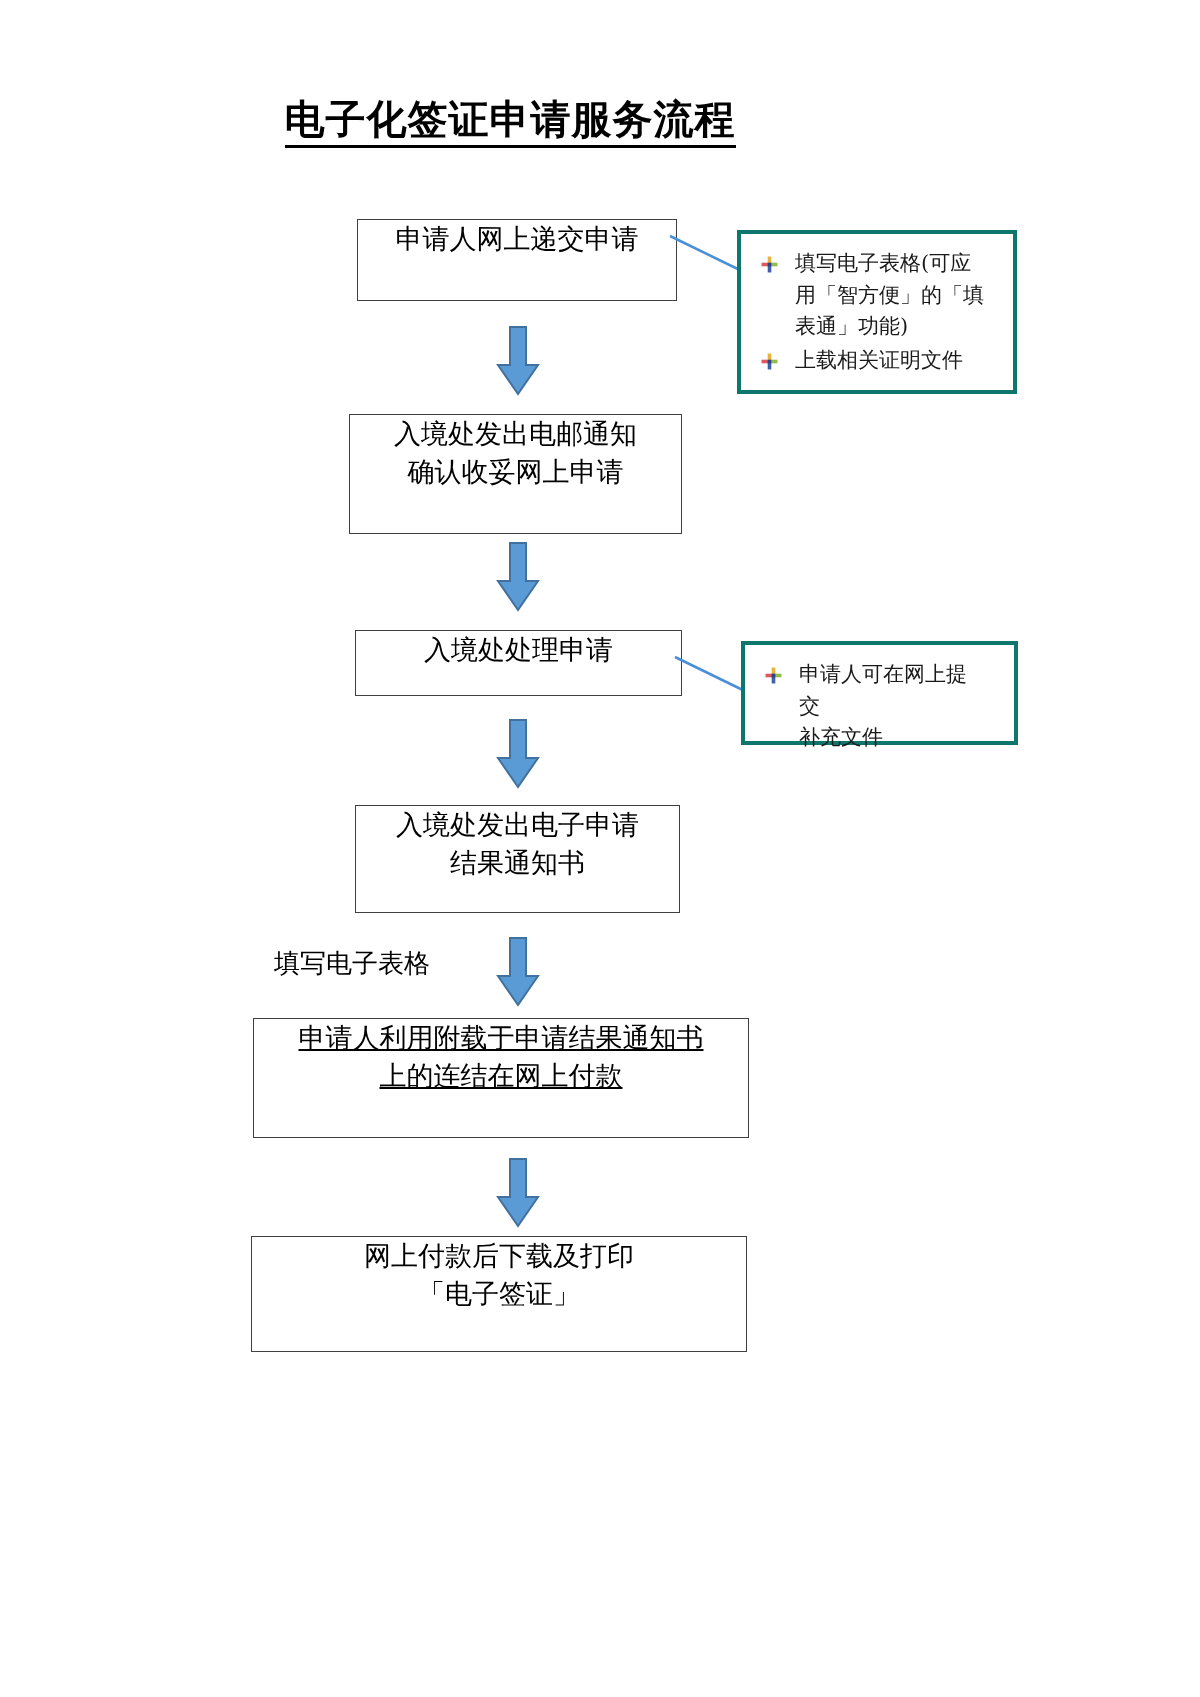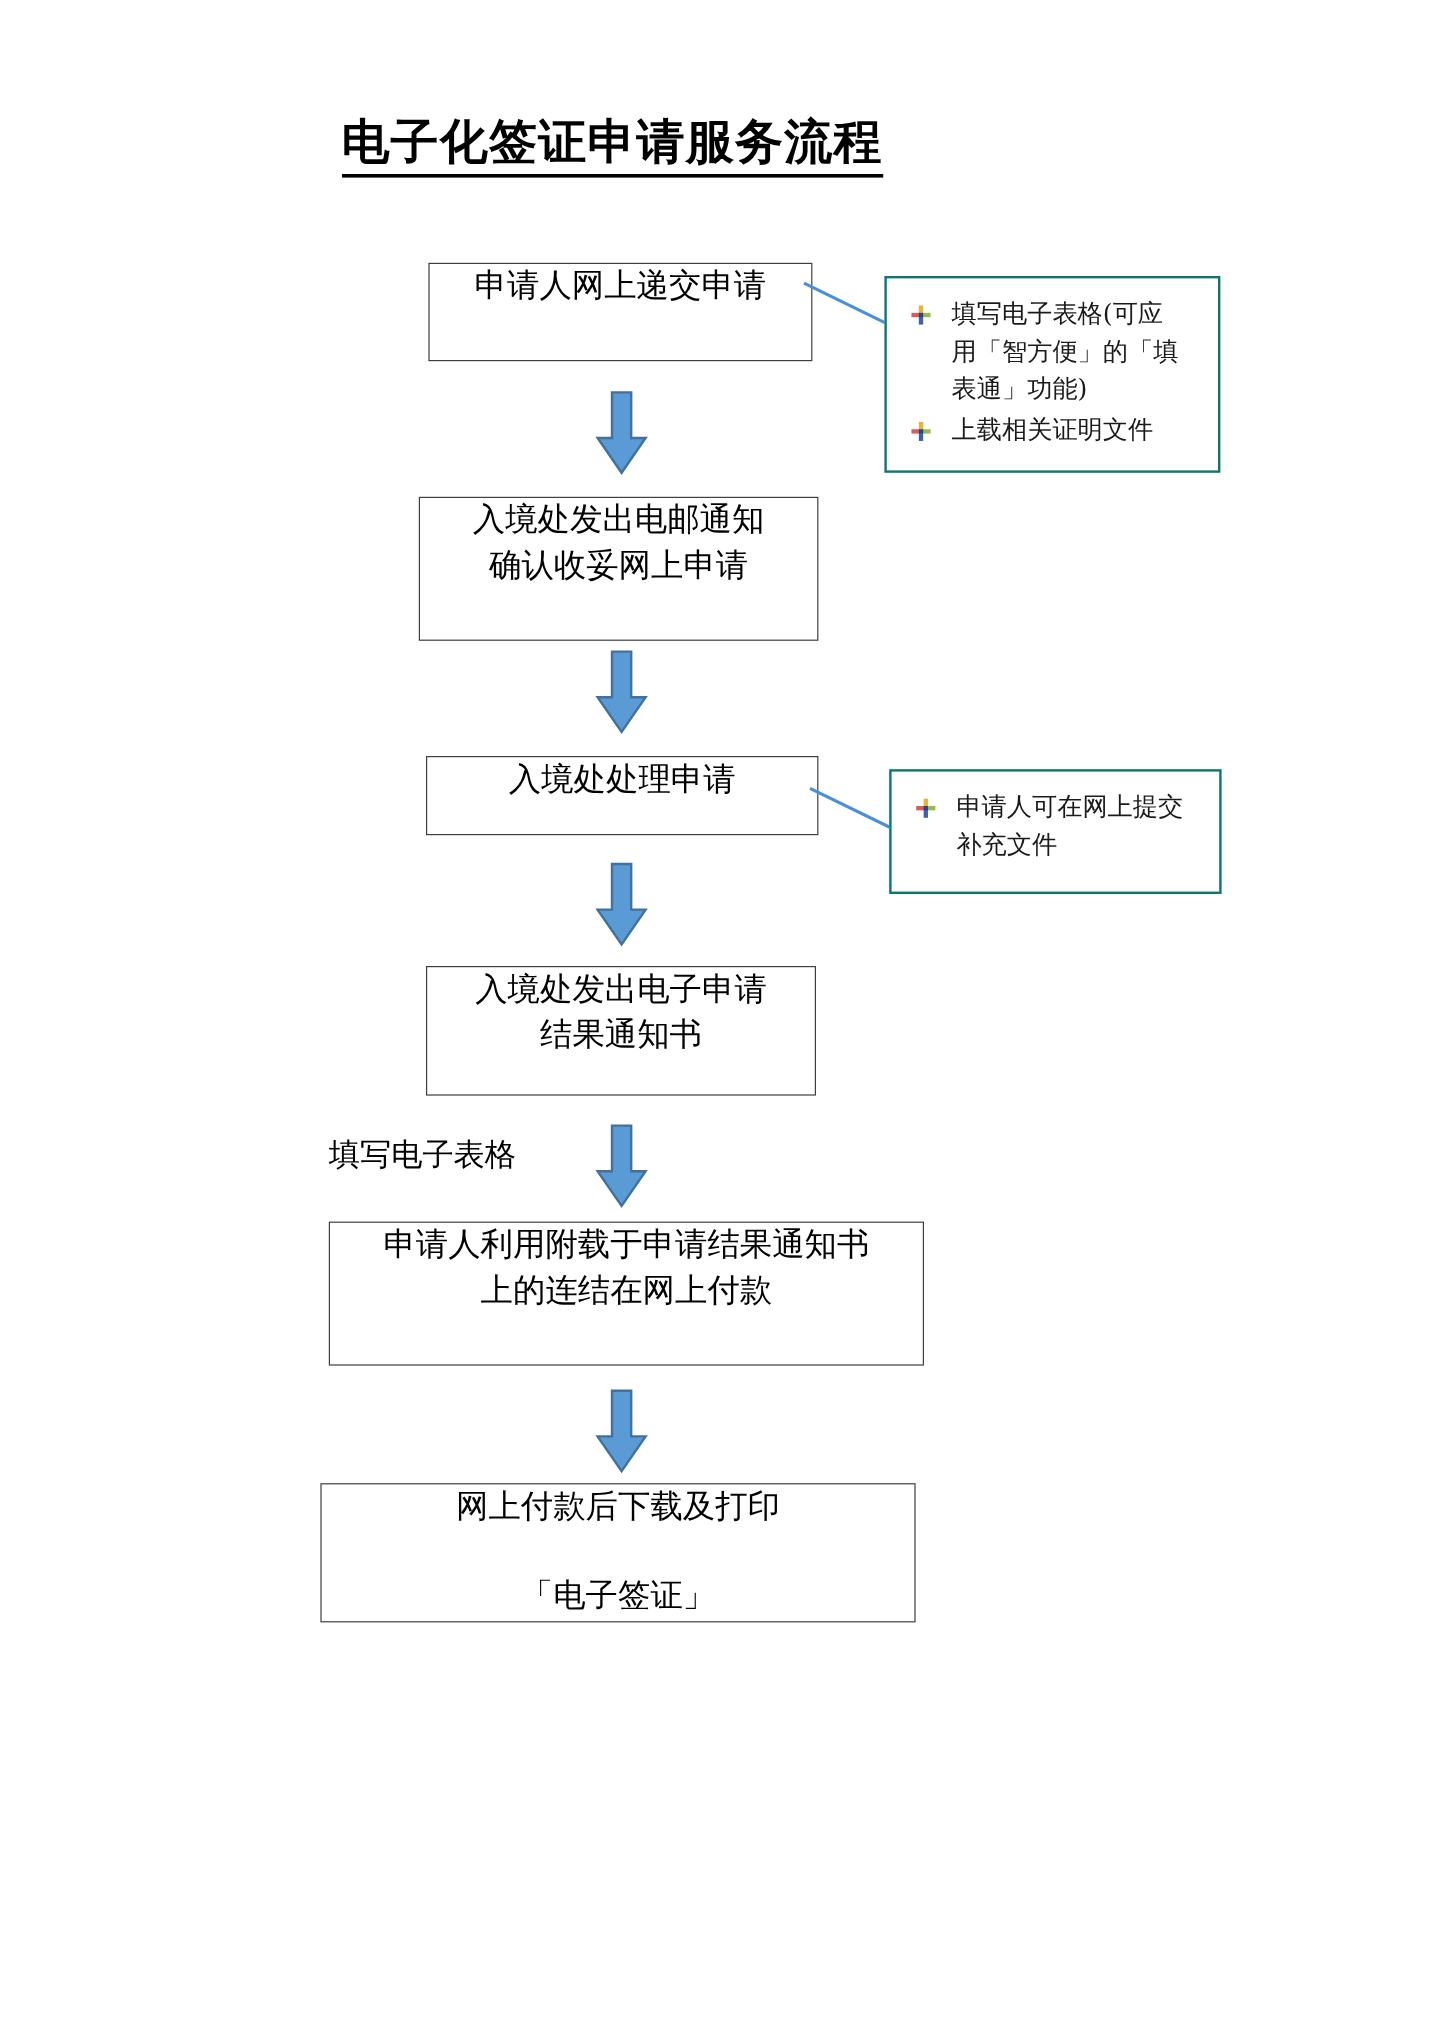--- a/index.html
+++ b/index.html
@@ -47,28 +47,28 @@
     font-size: 27px;
     line-height: 1.42;
     color: #000;
   }
   .proc-box .ln { display: block; white-space: nowrap; }
 
   #box-1 { left: 357px; top: 219px; width: 320px; height: 82px; }
   #box-2 { left: 349px; top: 414px; width: 333px; height: 120px; }
   #box-3 { left: 355px; top: 630px; width: 327px; height: 66px; }
   #box-4 { left: 355px; top: 805px; width: 325px; height: 108px; }
-  #box-5 { left: 274px; top: 1018px; width: 496px; height: 120px; }
-  #box-6 { left: 267px; top: 1236px; width: 496px; height: 116px; gap: 36px; }
+  #box-5 { left: 253px; top: 1018px; width: 496px; height: 120px; text-decoration: underline; }
+  #box-6 { left: 251px; top: 1236px; width: 496px; height: 116px; }
 
   
   .callout {
     position: absolute;
     box-sizing: border-box;
-    border: 2px solid #0f766e;
+    border: 4px solid #0f766e;
     background: #ffffff;
     padding: 14px 28px 12px 14px;
     font-size: 21px;
     line-height: 1.5;
     color: #1a1a1a;
   }
   #callout-1 { left: 737px; top: 230px; width: 280px; height: 164px; }
   #callout-2 { left: 741px; top: 641px; width: 277px; height: 104px; }
 
   .callout ul {

